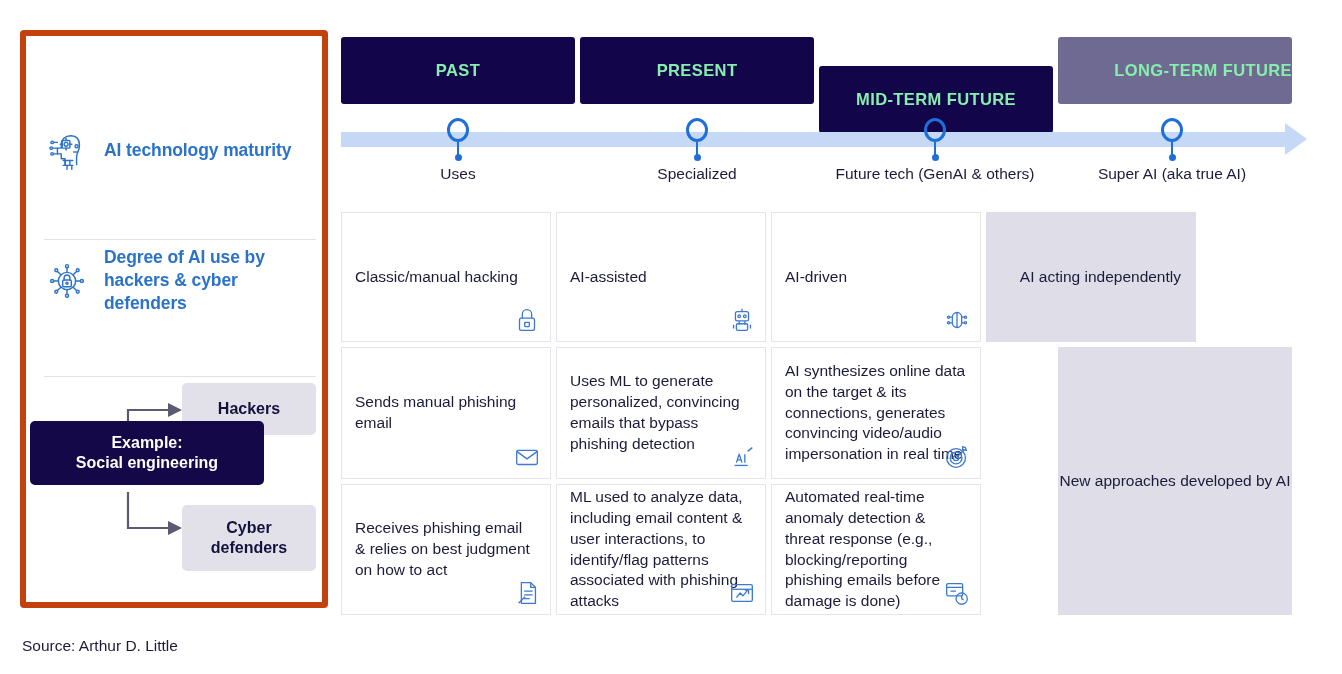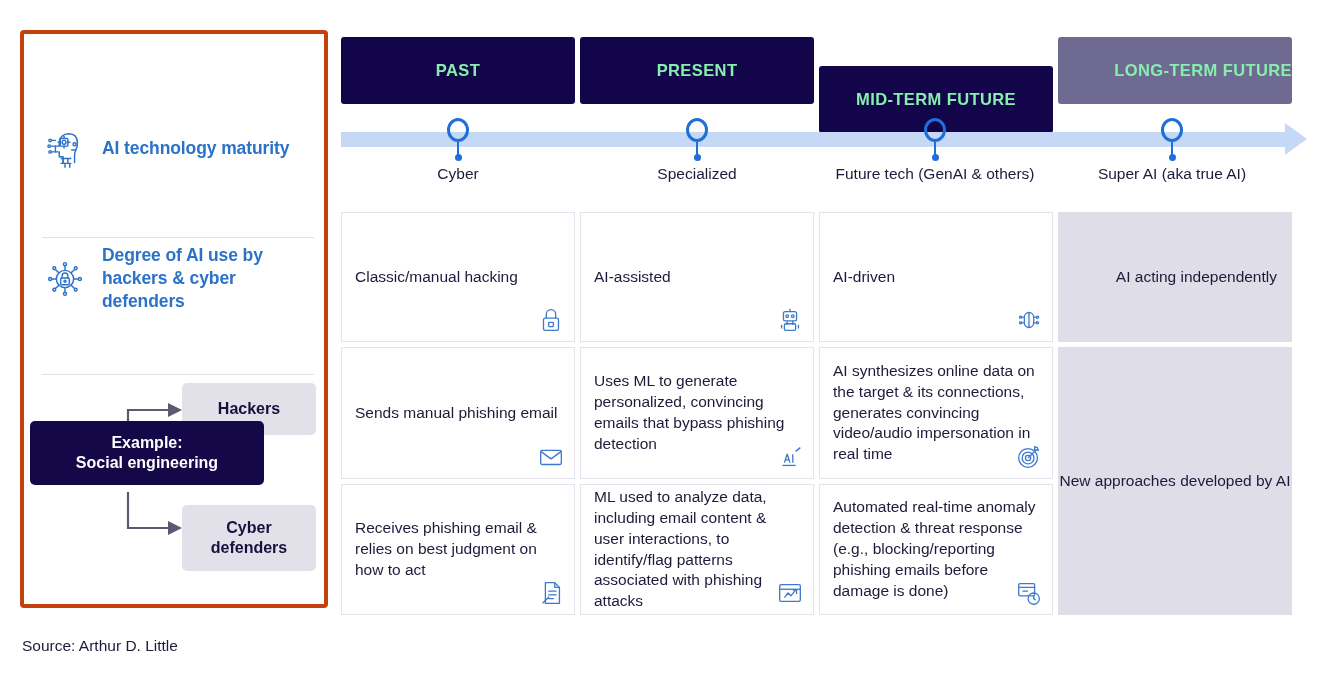--- a/index.html
+++ b/index.html
@@ -17,21 +17,21 @@
   }
 
   
   .sidebar {
     position: absolute;
     left: 20px;
     top: 30px;
     width: 308px;
     height: 578px;
     background: #ffffff;
-    border: 4px solid #c2410c;
+    border: 6px solid #c2410c;
     border-radius: 4px;
     box-sizing: border-box;
   }
   .side-block {
     position: absolute;
     left: 0;
     width: 100%;
     box-sizing: border-box;
     padding: 0 18px;
     display: flex;
@@ -211,21 +211,21 @@
     left: 0;
     top: 212px;
     width: 960px;
   }
   .grow {
     display: flex;
     gap: 5px;
     margin-bottom: 5px;
   }
   .cell {
-    width: 234px;
+    width: 210px;
     border: 1px solid #e4e4ec;
     background: #ffffff;
     box-sizing: border-box;
     position: relative;
     display: flex;
     align-items: center;
     padding: 10px 14px 10px 13px;
   }
   .cell.grey {
     background: #dedde8;
@@ -367,21 +367,21 @@
   </div>
 
   <div class="timeline">
     <div class="tl-bar"></div>
     <div class="tl-arrow"></div>
 
     <div class="tl-node" style="left:117px;">
       <div class="tl-ring"></div>
       <div class="tl-stem"></div>
       <div class="tl-dot"></div>
-      <div class="tl-label">Cyber</div>
+      <div class="tl-label">Uses</div>
     </div>
 
     <div class="tl-node" style="left:356px;">
       <div class="tl-ring"></div>
       <div class="tl-stem"></div>
       <div class="tl-dot"></div>
       <div class="tl-label">Specialized</div>
     </div>
 
     <div class="tl-node" style="left:594px;">

